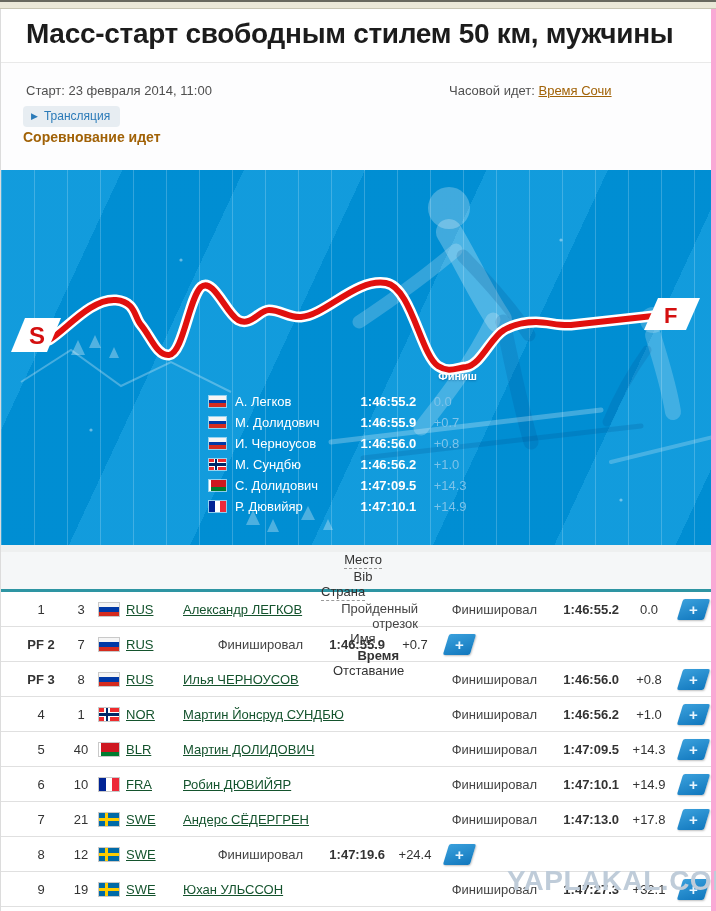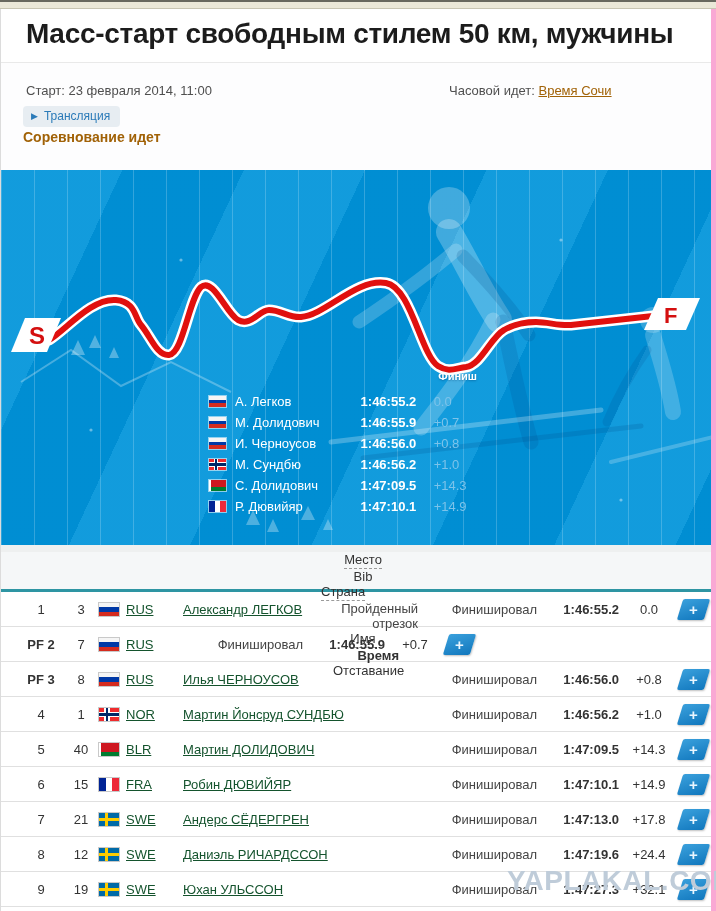--- a/index.html
+++ b/index.html
@@ -292,21 +292,21 @@
       <div class="c gap">+14.3</div>
       <div class="c plusc">
           <button class="plus-btn">
             <span class="plus-glyph">+</span>
           </button>
         </div>
     </div>
 
     <div class="trow">
       <div class="c place" data-pf="false">6</div>
-      <div class="c bib">15</div>
+      <div class="c bib">10</div>
       <div class="c country">
         <span class="flag" data-flag="FRA"></span>
         <a class="link">FRA</a>
       </div>
       <div class="c name"><a class="link">Робин ДЮВИЙЯР</a></div>
       <div class="c progress">Финишировал</div>
       <div class="c time">1:47:10.1</div>
       <div class="c gap">+14.9</div>
       <div class="c plusc">
           <button class="plus-btn">
@@ -333,21 +333,20 @@
         </div>
     </div>
 
     <div class="trow">
       <div class="c place" data-pf="false">8</div>
       <div class="c bib">12</div>
       <div class="c country">
         <span class="flag" data-flag="SWE"></span>
         <a class="link">SWE</a>
       </div>
-      <div class="c name"><a class="link">Даниэль РИЧАРДССОН</a></div>
       <div class="c progress">Финишировал</div>
       <div class="c time">1:47:19.6</div>
       <div class="c gap">+24.4</div>
       <div class="c plusc">
           <button class="plus-btn">
             <span class="plus-glyph">+</span>
           </button>
         </div>
     </div>
 

